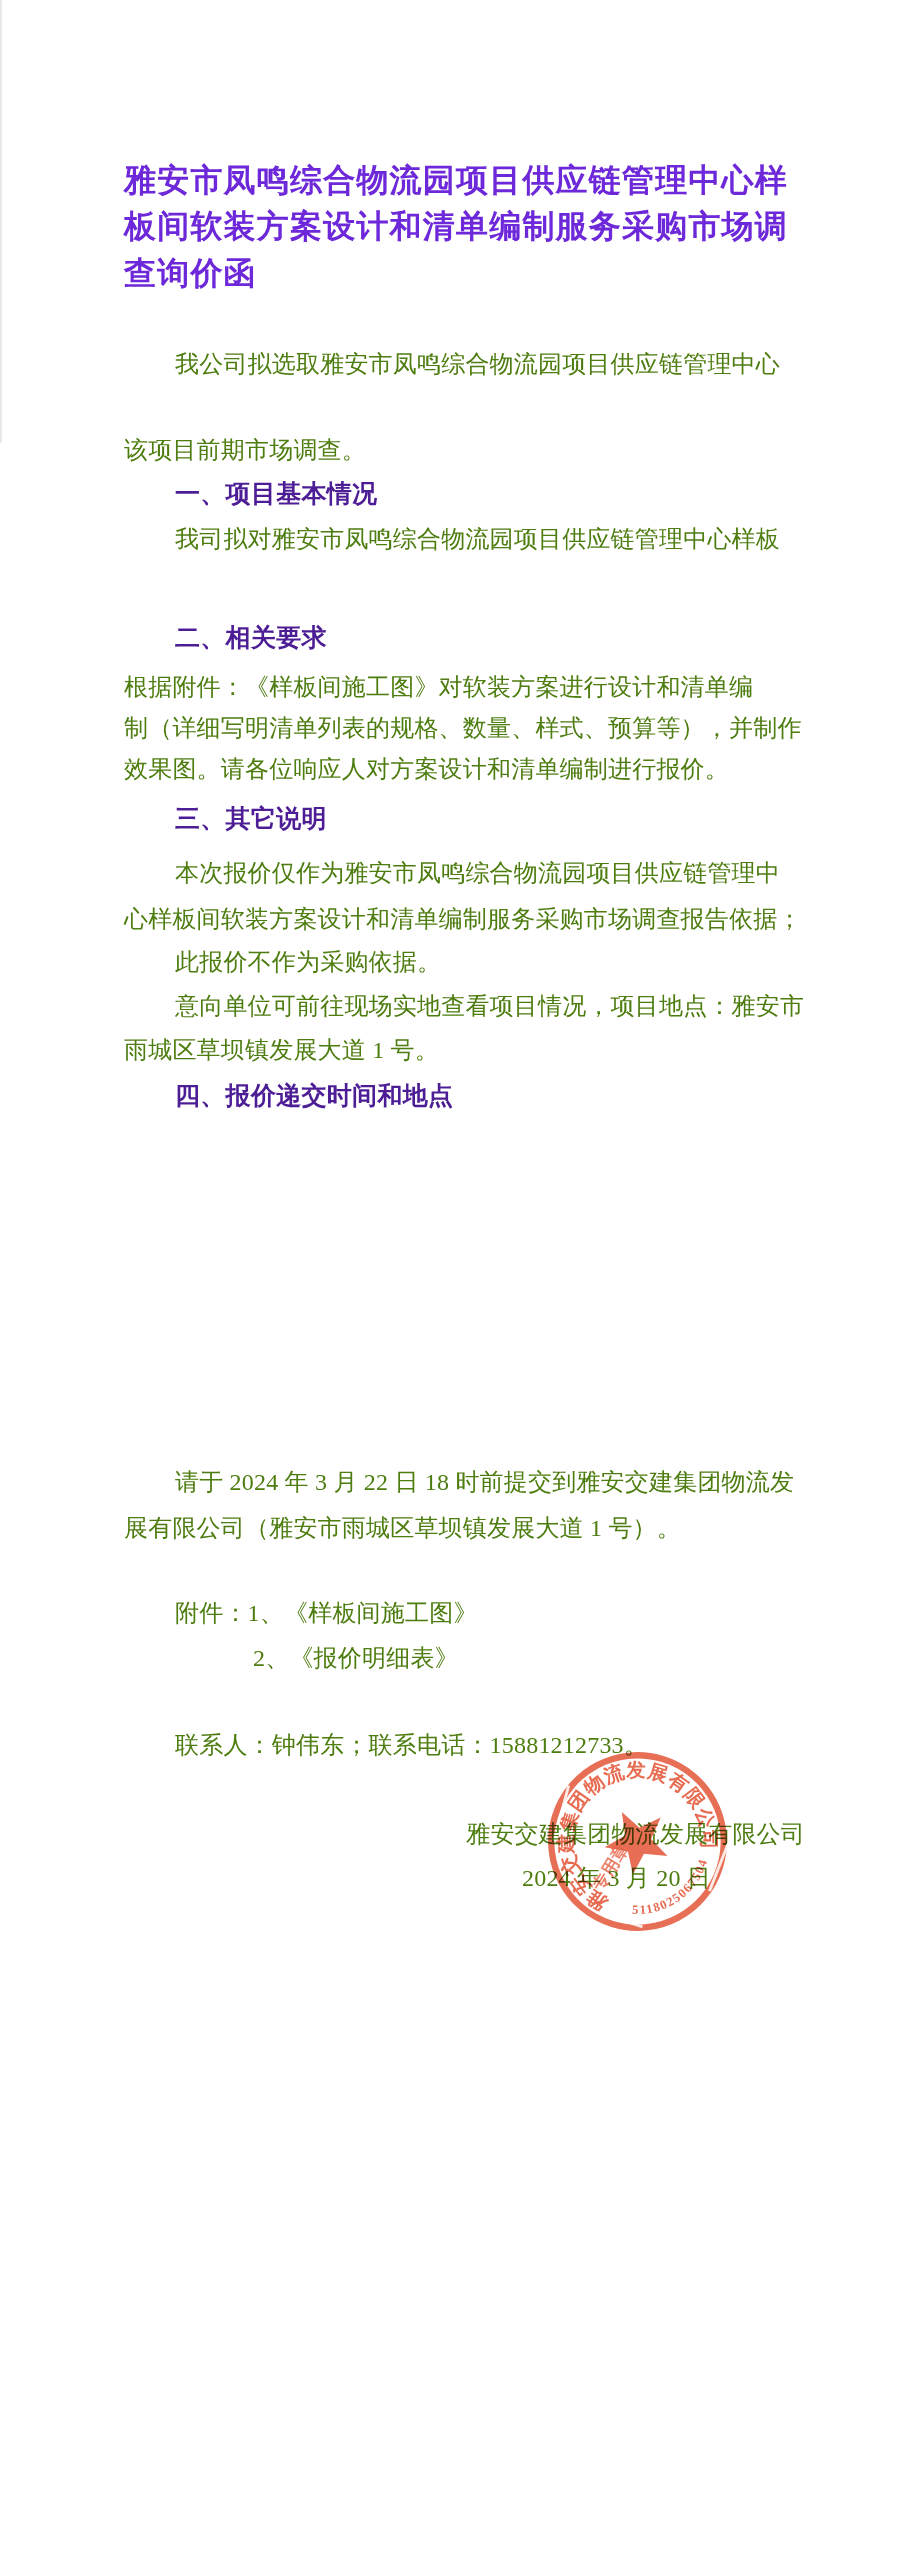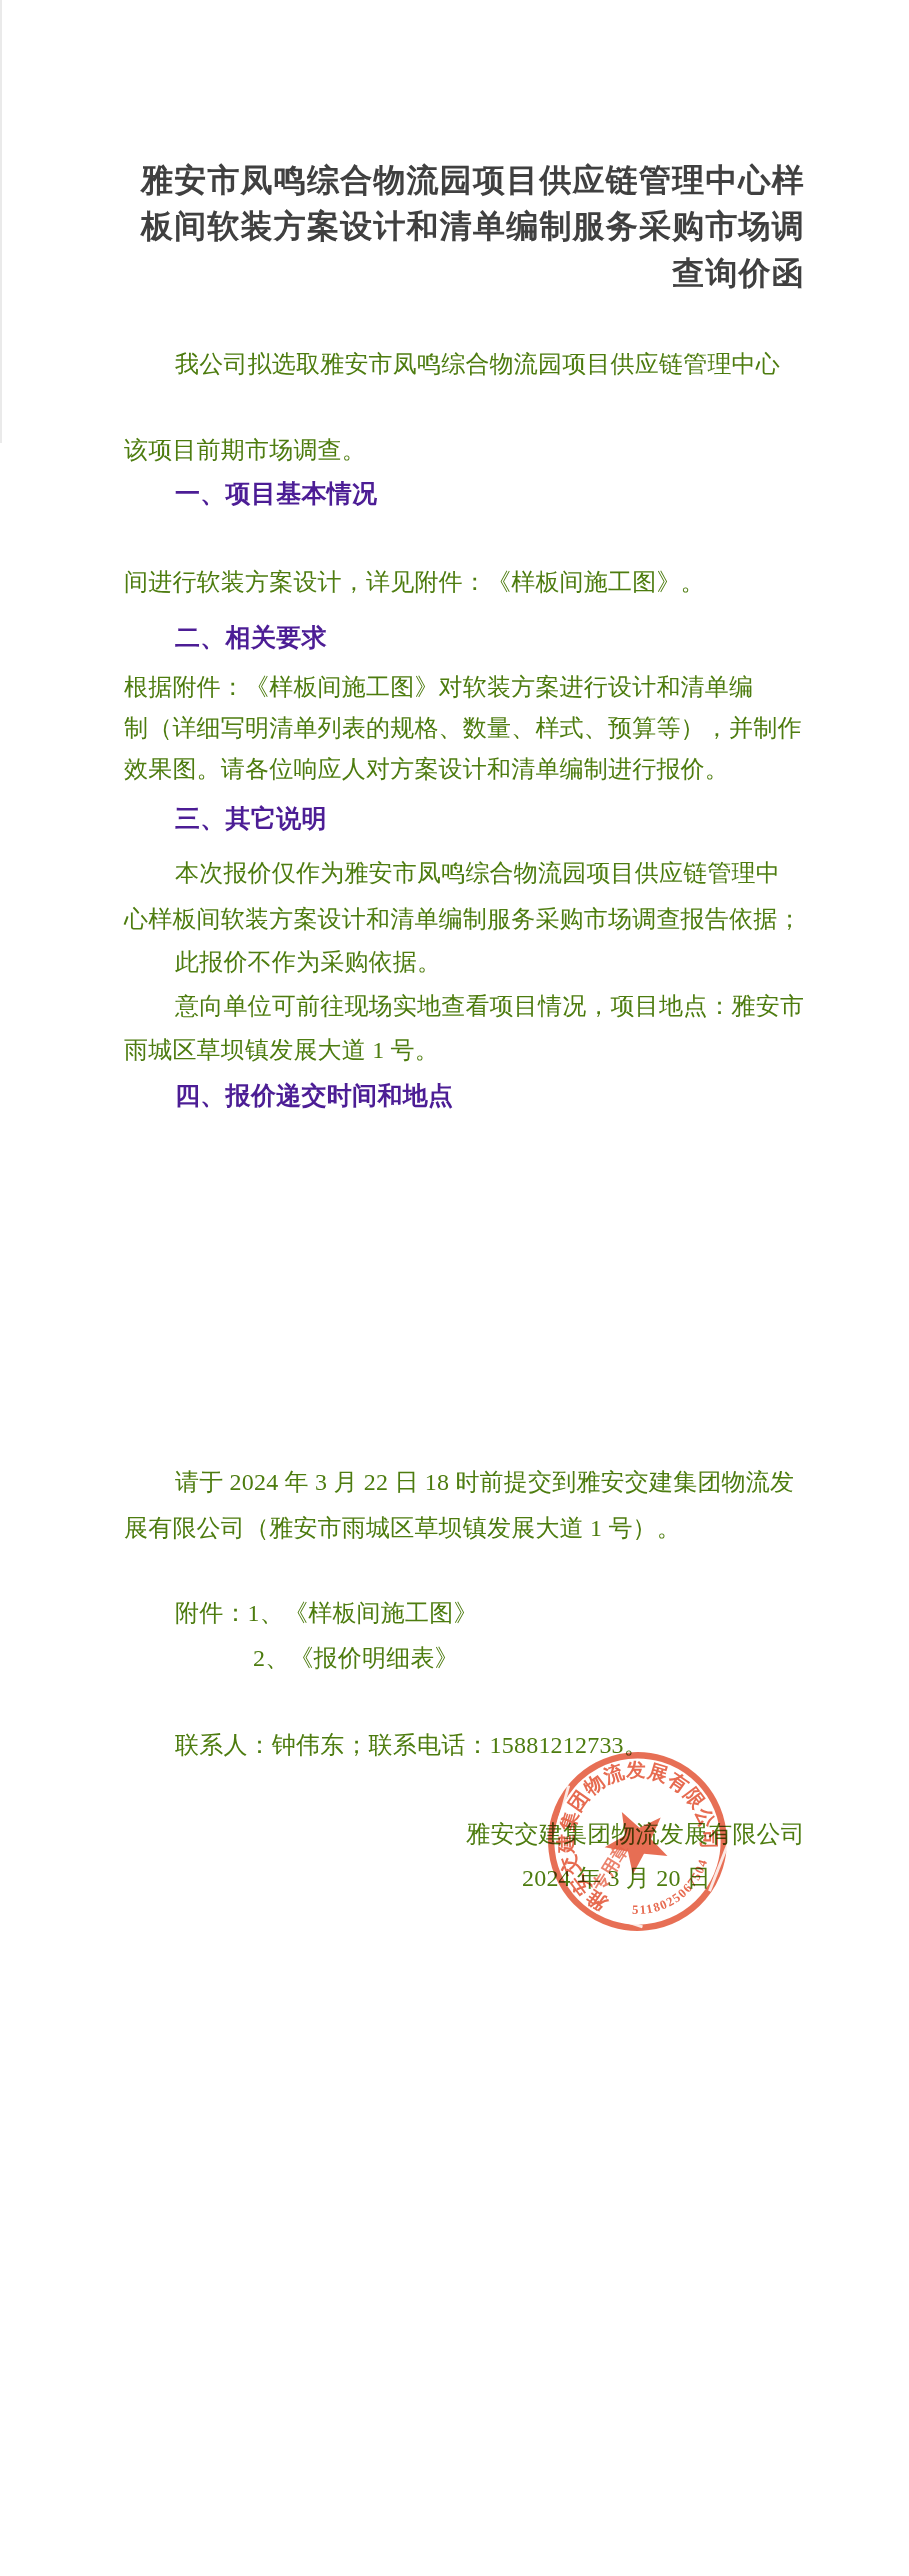--- a/index.html
+++ b/index.html
@@ -4,22 +4,22 @@
 <style>
   html,body{margin:0;padding:0;background:#ffffff;}
   .page{position:relative;width:909px;height:2576px;background:#ffffff;overflow:hidden;
         font-family:"Liberation Serif","DejaVu Serif",serif;}
   .ln{position:absolute;white-space:nowrap;font-size:24px;color:#4d7c0f;
       letter-spacing:0.2px;line-height:1;}
   .indent{left:175px;}
   .flush{left:124px;}
   .hd{font-family:"Liberation Sans","DejaVu Sans",sans-serif;font-weight:700;
       font-size:25px;color:#4c1d95;letter-spacing:0.3px;}
-  .title-line{font-weight:700;font-size:32px;letter-spacing:1.2px;color:#404040;
-      left:124px;width:681px;text-align:right;}
+  .title-line{font-weight:700;font-size:32px;letter-spacing:1.2px;color:#6d28d9;
+      left:124px;width:681px;text-align:left;}
   .right-align{left:auto;right:104px;}
   .edge-artifact{position:absolute;left:0;top:0;width:1.7px;height:443px;background:#eaeaea;}
   .seal{position:absolute;left:534px;top:1738px;width:207px;height:207px;
         mix-blend-mode:multiply;opacity:.95;}
   .seal text{font-family:"Liberation Serif","DejaVu Serif",serif;}
 </style>
 </head>
 <body>
 
 <div class="page">
@@ -27,21 +27,21 @@
   <div class="edge-artifact"></div>
 
   <div class="ln title-line" style="top:164px">雅安市凤鸣综合物流园项目供应链管理中心样</div>
   <div class="ln title-line" style="top:257px">查询价函</div>
   <div class="ln title-line" style="top:210px">板间软装方案设计和清单编制服务采购市场调</div>
 
   <div class="ln indent" style="top:352px">我公司拟选取雅安市凤鸣综合物流园项目供应链管理中心</div>
   <div class="ln flush" style="top:438px">该项目前期市场调查。</div>
 
   <div class="ln hd indent" style="top:481px">一、项目基本情况</div>
-  <div class="ln flush" style="top:570px">间进行软装方案设计，详见附件：《样板间施工图》。</div>
+  <div class="ln indent" style="top:527px">我司拟对雅安市凤鸣综合物流园项目供应链管理中心样板</div>
 
   <div class="ln hd indent" style="top:625px">二、相关要求</div>
   <div class="ln flush" style="top:675px">根据附件：《样板间施工图》对软装方案进行设计和清单编</div>
   <div class="ln flush" style="top:716px">制（详细写明清单列表的规格、数量、样式、预算等），并制作</div>
   <div class="ln flush" style="top:757px">效果图。请各位响应人对方案设计和清单编制进行报价。</div>
 
   <div class="ln hd indent" style="top:806px">三、其它说明</div>
   <div class="ln indent" style="top:861px">本次报价仅作为雅安市凤鸣综合物流园项目供应链管理中</div>
   <div class="ln flush" style="top:907px">心样板间软装方案设计和清单编制服务采购市场调查报告依据；</div>
   <div class="ln indent" style="top:950px">此报价不作为采购依据。</div>

